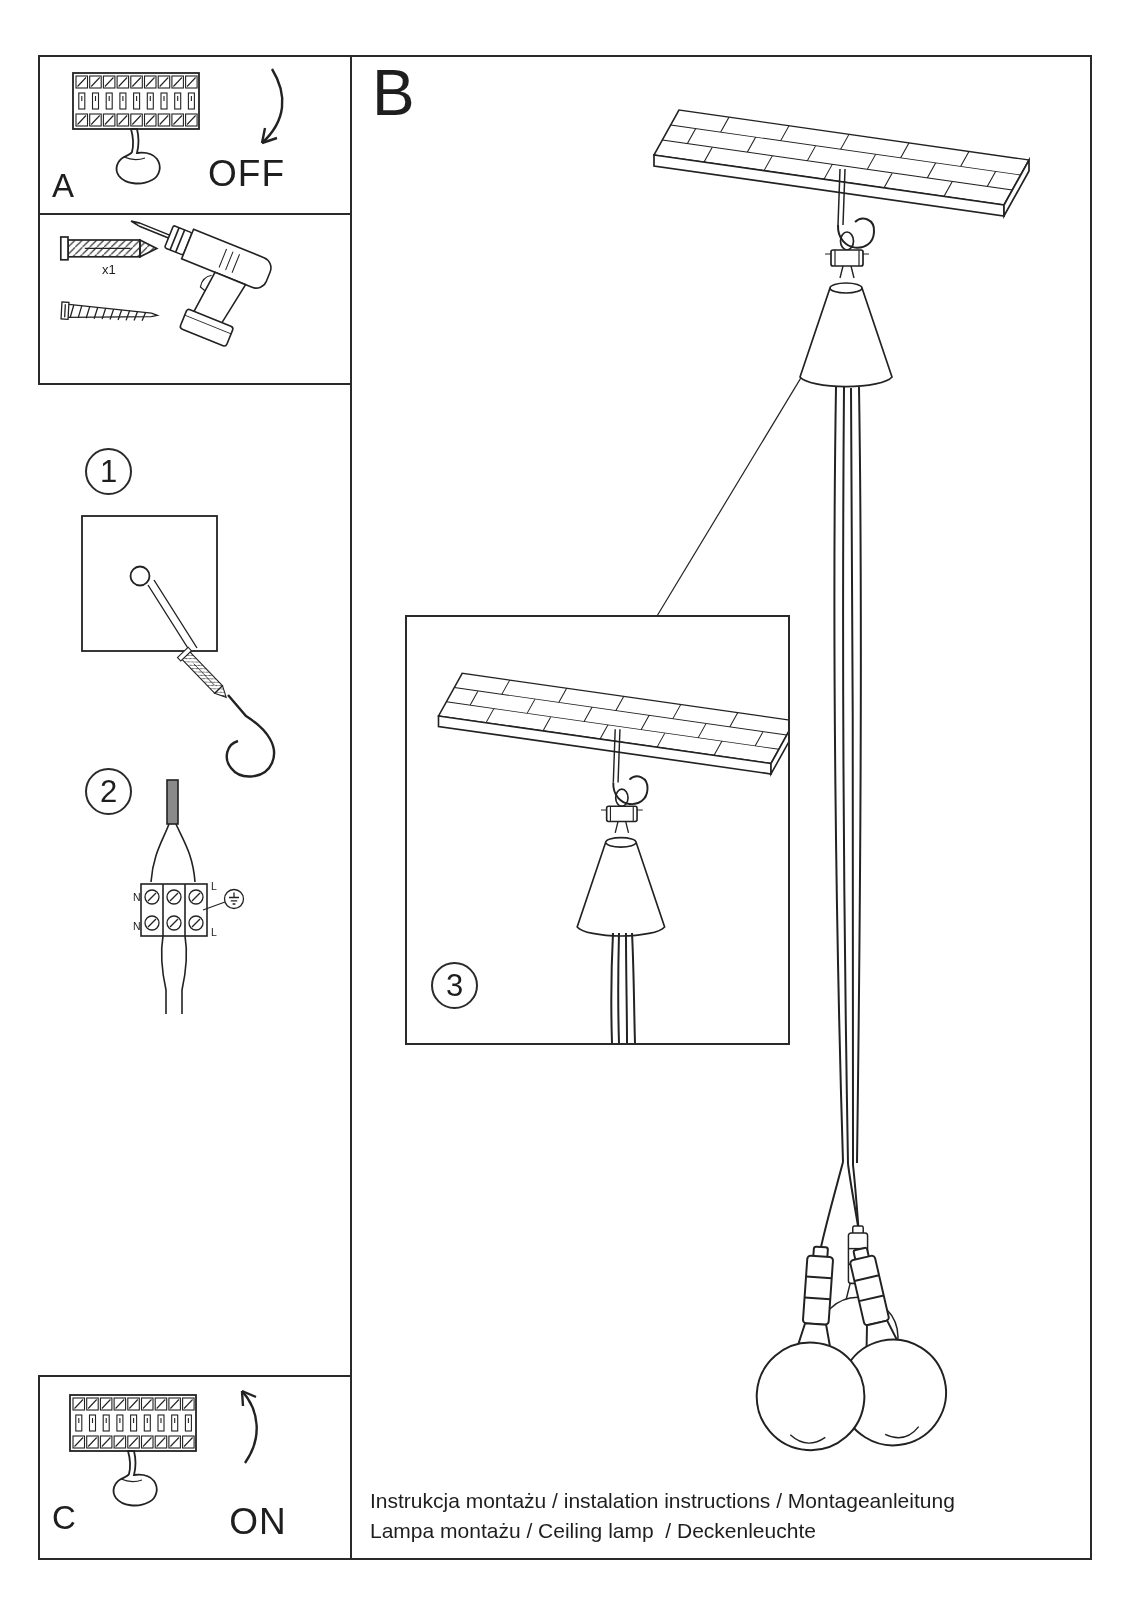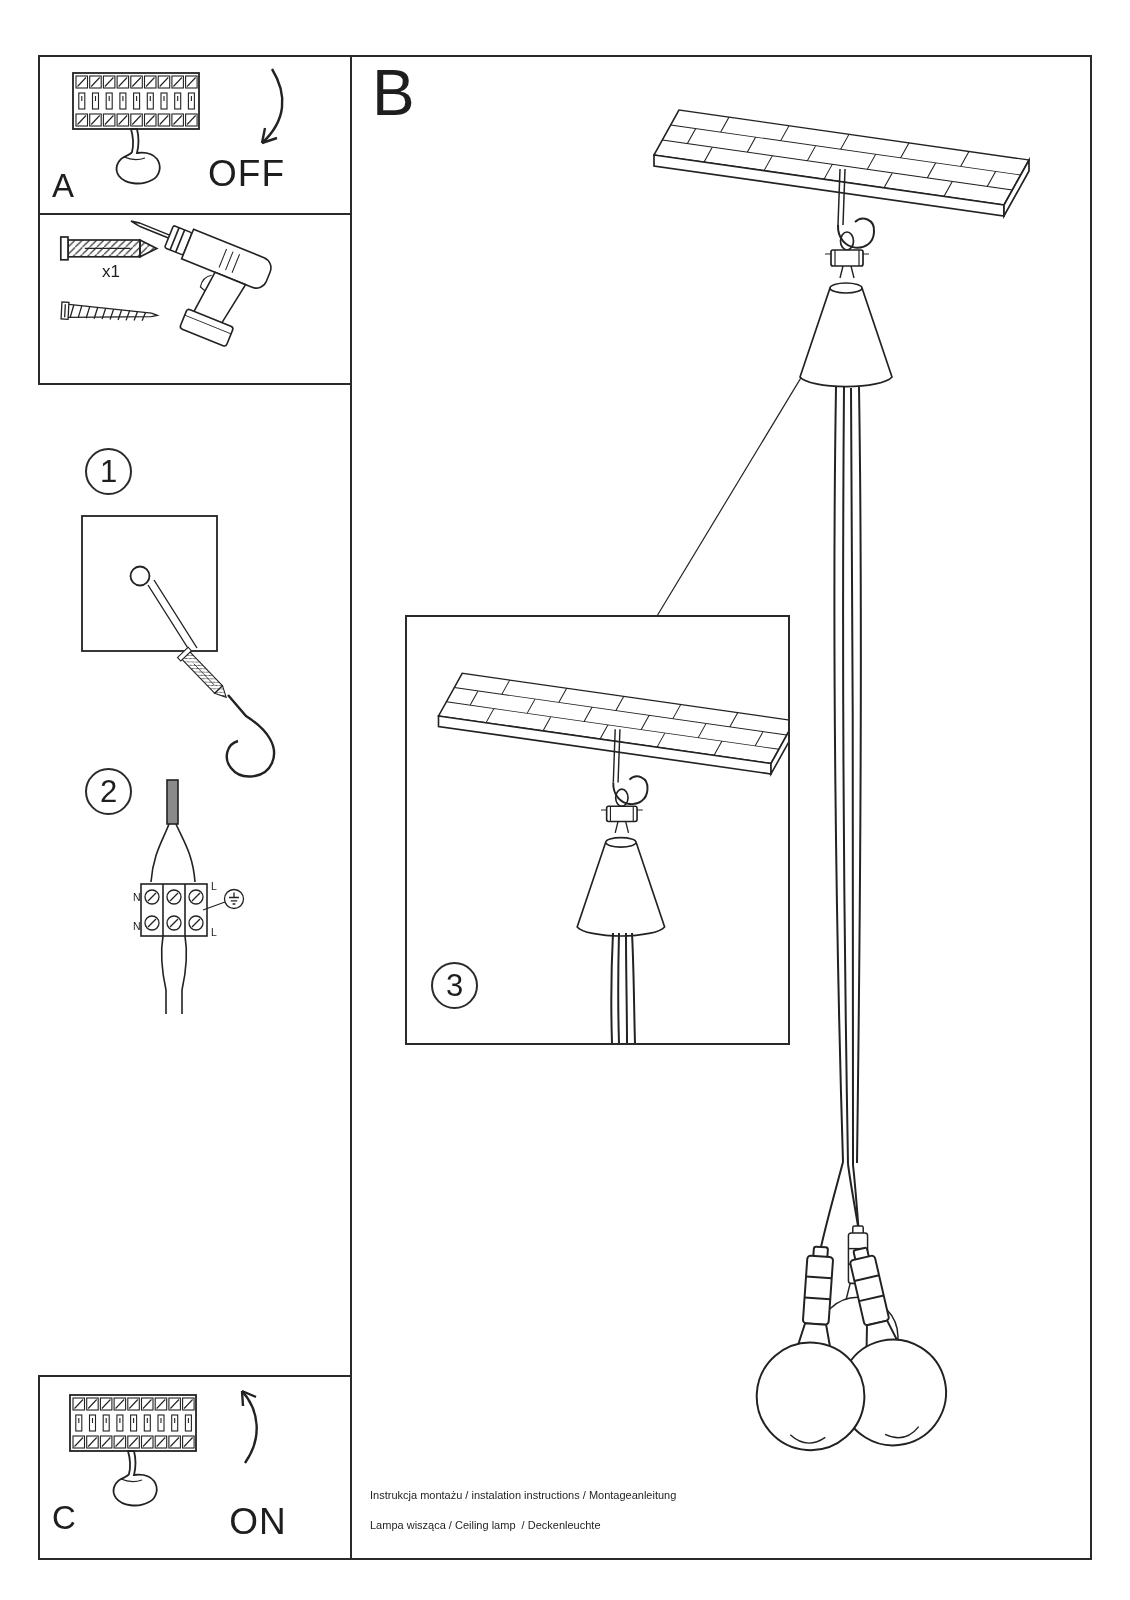--- a/index.html
+++ b/index.html
@@ -6,22 +6,22 @@
   html,body { background:#fff; }
   body { font-family:"Liberation Sans", sans-serif; color:#1e1e1e; }
   .page { position:relative; width:1130px; height:1600px; background:#ffffff; overflow:hidden; }
   .abs { position:absolute; }
   .frame { position:absolute; border:2px solid #2a2a2a; background:#fff; }
   .letter { position:absolute; font-size:33px; color:#1e1e1e; }
   .big-letter { position:absolute; font-size:64px; color:#1e1e1e; line-height:1; }
   .power-label { position:absolute; font-size:37px; letter-spacing:1px; color:#1e1e1e; }
   .num-circle { position:absolute; width:47px; height:47px; border:2.5px solid #2a2a2a; border-radius:50%;
                 display:flex; align-items:center; justify-content:center; font-size:31px; background:#fff; }
-  .qty-label { position:absolute; font-size:17px; color:#1e1e1e; }
-  .footer-line { position:absolute; font-size:11px; color:#1e1e1e; white-space:pre; }
+  .qty-label { position:absolute; font-size:13px; color:#1e1e1e; }
+  .footer-line { position:absolute; font-size:21px; color:#1e1e1e; white-space:pre; }
   svg { display:block; overflow:visible; }
   svg text { font-family:"Liberation Sans", sans-serif; fill:#1e1e1e; }
   .detail-box { position:absolute; border:2px solid #2a2a2a; background:#fff; }
 </style>
 </head>
 <body>
 
 <svg width="0" height="0" style="position:absolute" aria-hidden="true">
   <defs>
     <pattern id="hatch" patternUnits="userSpaceOnUse" width="6" height="6">
@@ -225,15 +225,15 @@
     </svg>
     <svg class="abs" style="left:170px; top:6px;" width="55" height="85" viewBox="0 0 55 85">
       <path d="M35,80 C52,56 50,28 32,8" fill="none" stroke="#222" stroke-width="2.4"></path>
       <path d="M32,8 l14,6 M32,8 l1,15" fill="none" stroke="#222" stroke-width="2.4"></path>
     </svg>
     <div class="power-label" style="left:158px; top:100px; width:120px; text-align:center;margin-top:24px;">ON</div>
     <div class="letter" style="left:12px; top:122px;">C</div>
   </div>
 
   <div class="footer-line" style="left:370px; top:1489px;">Instrukcja montażu / instalation instructions / Montageanleitung</div>
-  <div class="footer-line" style="left:370px; top:1519px;">Lampa wisząca / Ceiling lamp  / Deckenleuchte</div>
+  <div class="footer-line" style="left:370px; top:1519px;">Lampa montażu / Ceiling lamp  / Deckenleuchte</div>
 
 </div>
 
 </body></html>

